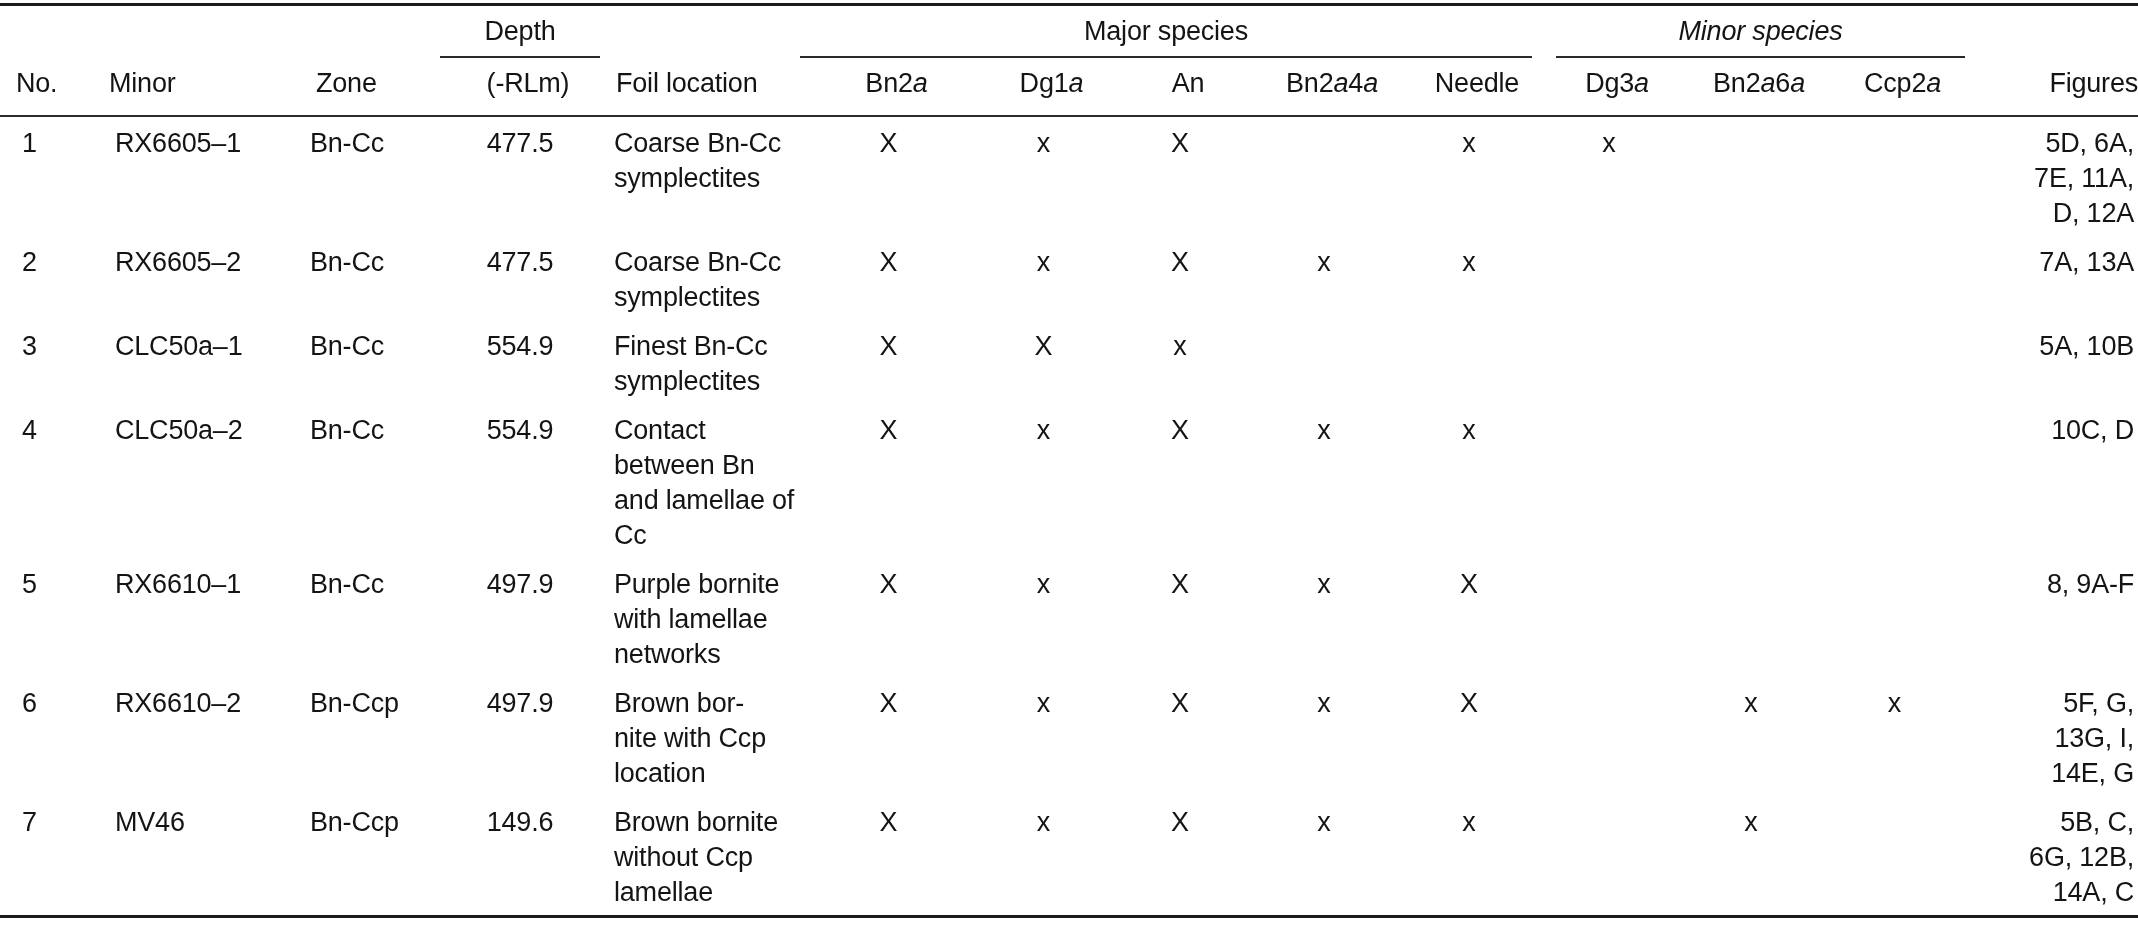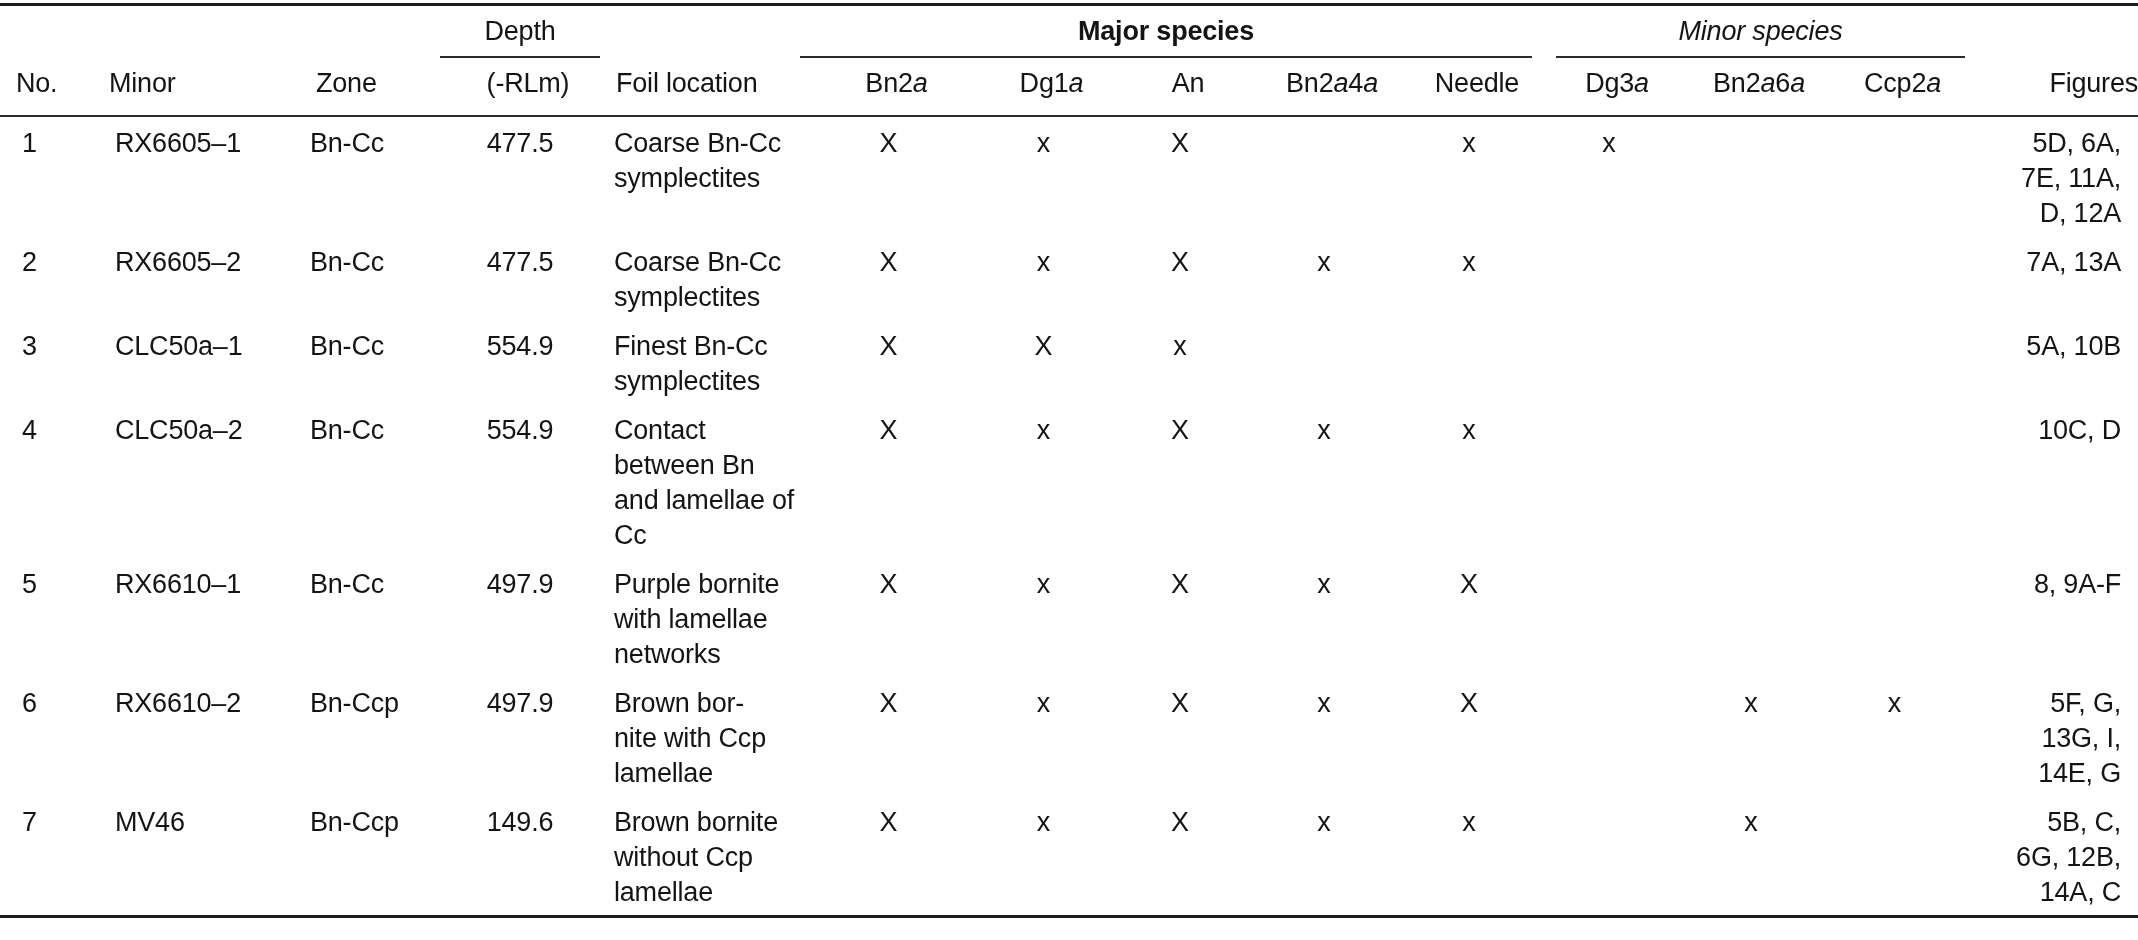--- a/index.html
+++ b/index.html
@@ -36,38 +36,38 @@
   
   tr.group-row th { height: 52px; vertical-align: top; }
   .grp-box {
     height: 100%;
     box-sizing: border-box;
     display: flex;
     align-items: center;
     justify-content: center;
     border-bottom: 2px solid #2b2b2b;
   }
-  .grp-box.maj { margin-right: 8px; font-weight: bold; }
+  .grp-box.maj { margin-right: 8px; }
   .grp-box.min { margin-left: 16px; font-style: italic; }
   
   tr.head-row th {
     border-bottom: 2px solid #2b2b2b;
     padding: 8px 0 14px 16px;
     vertical-align: bottom;
     white-space: pre;
   }
   
   tbody td {
     padding-top: 9px;
     padding-bottom: 5px;
     white-space: pre;
   }
   .l { text-align: left; }
   .c { text-align: center; }
-  .r { text-align: right; padding-right: 17px; }
+  .r { text-align: right; padding-right: 4px; }
   .pl22 { padding-left: 22px; }
   .pl10 { padding-left: 10px; }
   .pl14 { padding-left: 14px; margin-left: 44px; }
   .it { font-style: italic; }
 </style>
 </head>
 <body>
 
 <div class="page">
   <table class="data-table">
@@ -216,21 +216,21 @@
         <td class="c"></td>
         <td class="r">8, 9A-F</td>
       </tr>
       <tr>
         <td class="l pl22">6</td>
         <td class="l pl22">RX6610–2</td>
         <td class="l pl10">Bn-Ccp</td>
         <td class="c">497.9</td>
         <td class="l pl14">Brown bor-
 nite with Ccp
-lamellae</td>
+location</td>
         <td class="c">X</td>
         <td class="c">x</td>
         <td class="c">X</td>
         <td class="c">x</td>
         <td class="c">X</td>
         <td class="c"></td>
         <td class="c">x</td>
         <td class="c">x</td>
         <td class="r">5F, G,
 13G, I,

